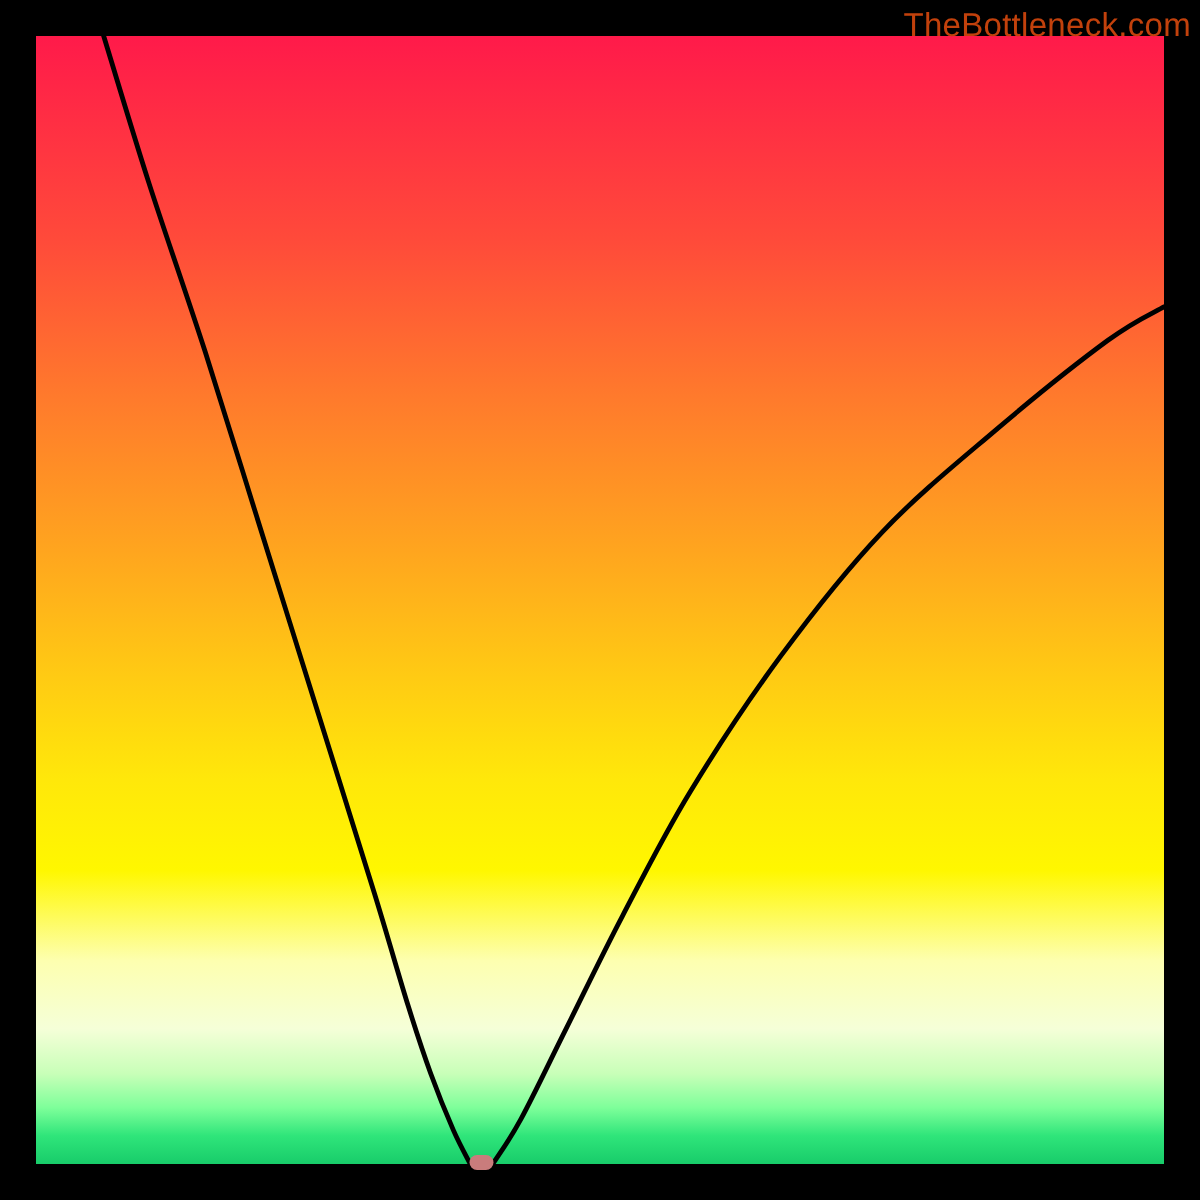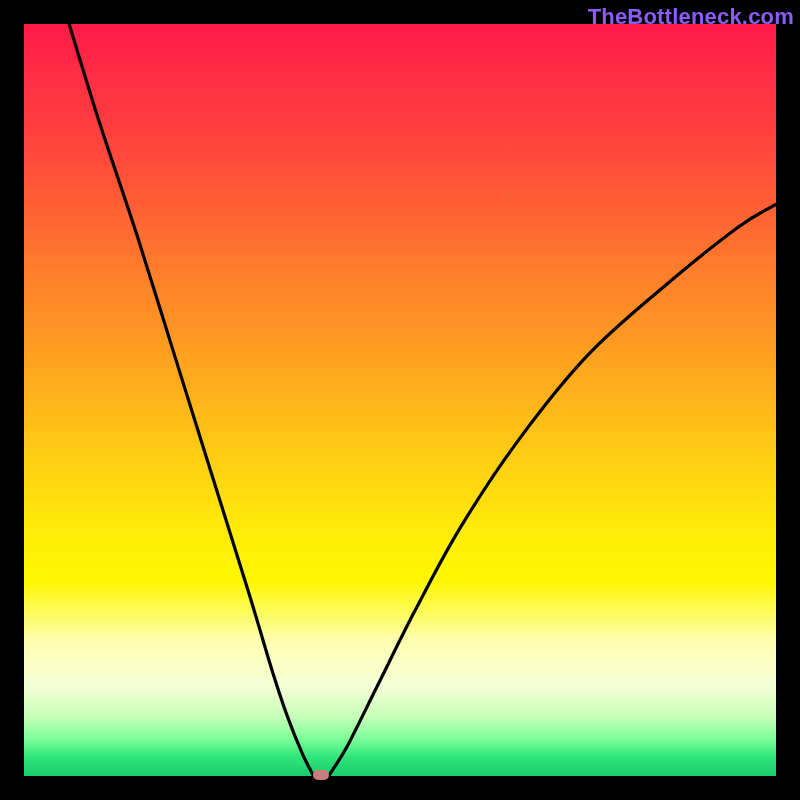--- a/index.html
+++ b/index.html
@@ -39,23 +39,23 @@
       #c8ffb8 92%,
       #7eff9a 95%,
       #2fe57a 97.5%,
       #18cc6a 100%
     );
   }
   .watermark {
     position: absolute;
     top: 4px;
     right: 6px;
-    color: #8b5cf6;
+    color: #c2410c;
     font-size: 22px;
-    font-weight: 700;
+    font-weight: 400;
     letter-spacing: 0.2px;
     user-select: none;
   }
   svg.curve {
     position: absolute;
     left: 0;
     top: 0;
     width: 752px;
     height: 752px;
     overflow: visible;

